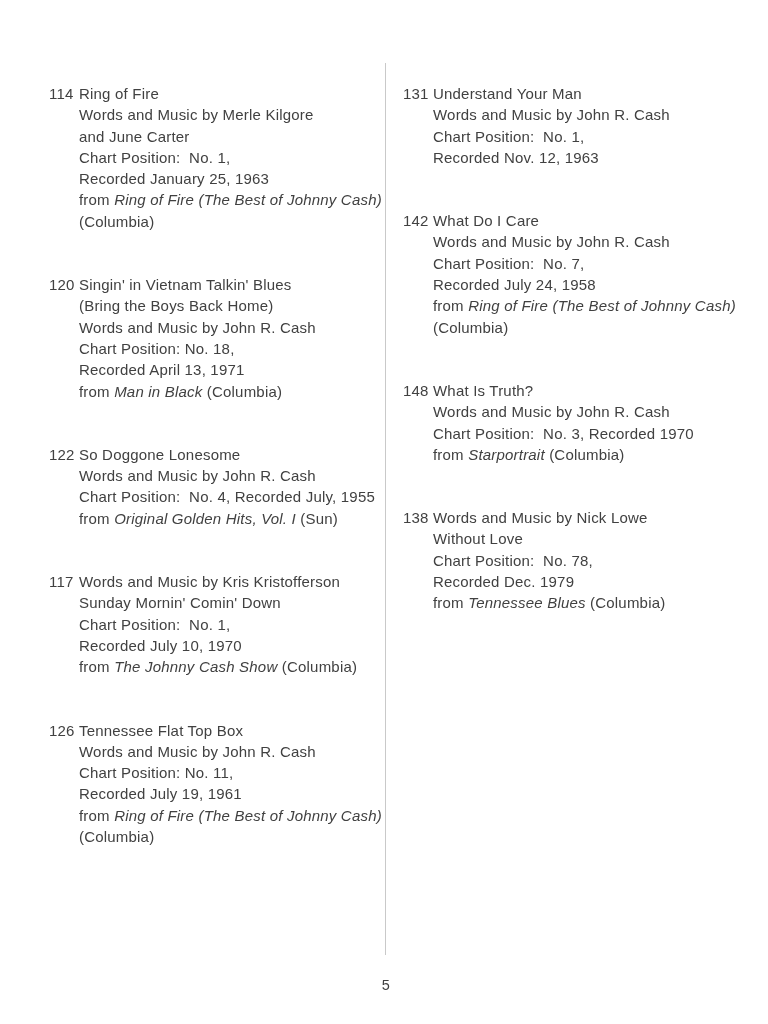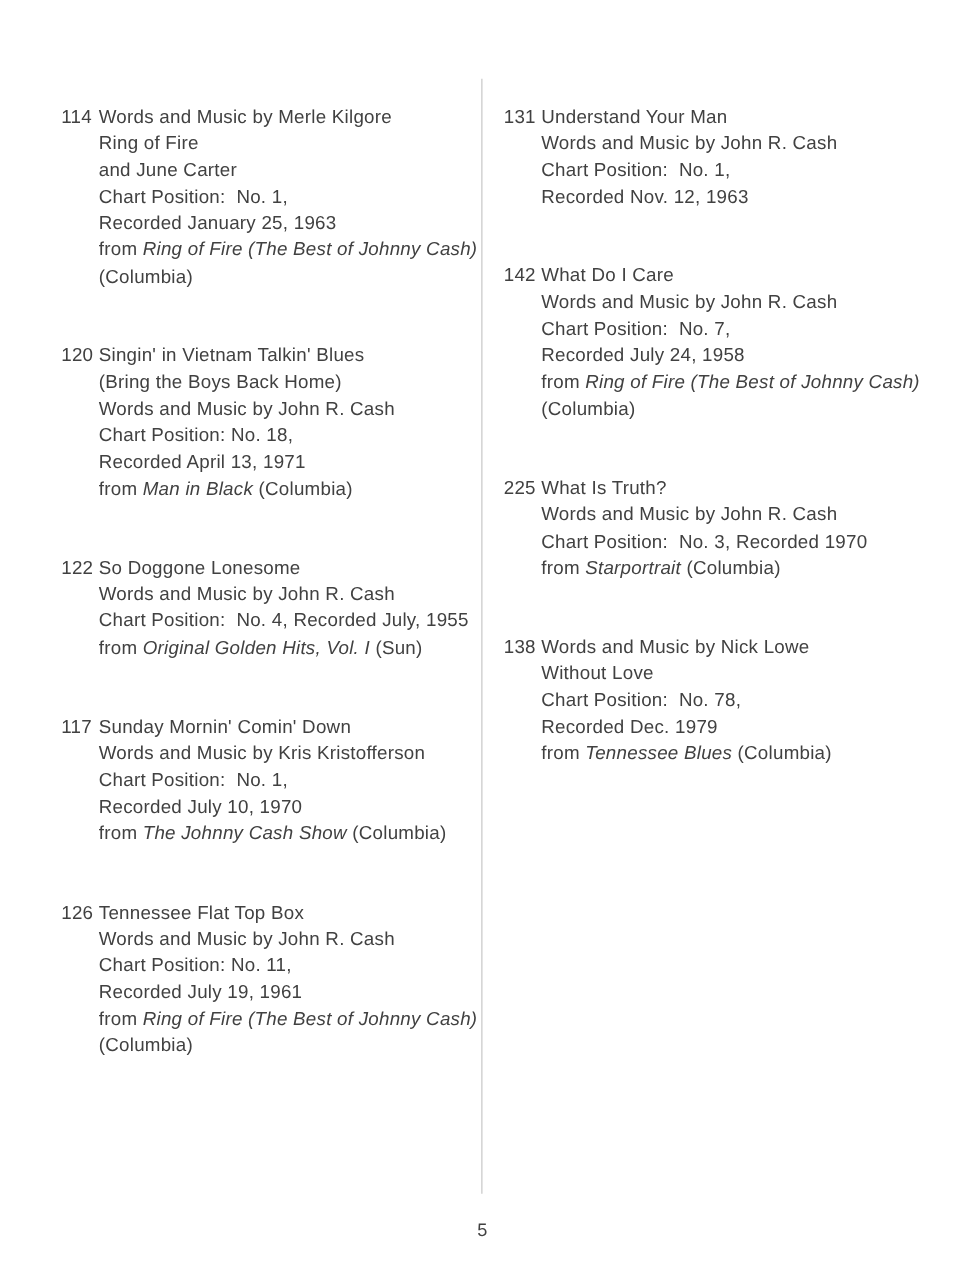--- a/index.html
+++ b/index.html
@@ -59,22 +59,22 @@
 </style>
 </head>
 <body>
 
 <div class="page">
   <div class="divider"></div>
   <div class="col col-left" id="col-left">
       <div class="entry">
         <span class="num">114</span>
         <div class="lines">
+          <div class="line">Ring of Fire</div>
           <div class="line">Words and Music by Merle Kilgore</div>
-          <div class="line">Ring of Fire</div>
           <div class="line">and June Carter</div>
           <div class="line">Chart Position:  No. 1,</div>
           <div class="line">Recorded January 25, 1963</div>
           <div class="line"><span>from </span><span class="album">Ring of Fire (The Best of Johnny Cash)</span></div>
           <div class="line">(Columbia)</div>
         </div>
       </div>
       <div class="entry">
         <span class="num">120</span>
         <div class="lines">
@@ -91,22 +91,22 @@
         <div class="lines">
           <div class="line">So Doggone Lonesome</div>
           <div class="line">Words and Music by John R. Cash</div>
           <div class="line">Chart Position:  No. 4, Recorded July, 1955</div>
           <div class="line"><span>from </span><span class="album">Original Golden Hits, Vol. I</span><span> (Sun)</span></div>
         </div>
       </div>
       <div class="entry">
         <span class="num">117</span>
         <div class="lines">
+          <div class="line">Words and Music by Kris Kristofferson</div>
           <div class="line">Sunday Mornin' Comin' Down</div>
-          <div class="line">Words and Music by Kris Kristofferson</div>
           <div class="line">Chart Position:  No. 1,</div>
           <div class="line">Recorded July 10, 1970</div>
           <div class="line"><span>from </span><span class="album">The Johnny Cash Show</span><span> (Columbia)</span></div>
         </div>
       </div>
       <div class="entry">
         <span class="num">126</span>
         <div class="lines">
           <div class="line">Tennessee Flat Top Box</div>
           <div class="line">Words and Music by John R. Cash</div>
@@ -132,21 +132,21 @@
         <div class="lines">
           <div class="line">What Do I Care</div>
           <div class="line">Words and Music by John R. Cash</div>
           <div class="line">Chart Position:  No. 7,</div>
           <div class="line">Recorded July 24, 1958</div>
           <div class="line"><span>from </span><span class="album">Ring of Fire (The Best of Johnny Cash)</span></div>
           <div class="line">(Columbia)</div>
         </div>
       </div>
       <div class="entry">
-        <span class="num">225</span>
+        <span class="num">148</span>
         <div class="lines">
           <div class="line">What Is Truth?</div>
           <div class="line">Words and Music by John R. Cash</div>
           <div class="line">Chart Position:  No. 3, Recorded 1970</div>
           <div class="line"><span>from </span><span class="album">Starportrait</span><span> (Columbia)</span></div>
         </div>
       </div>
       <div class="entry">
         <span class="num">138</span>
         <div class="lines">

